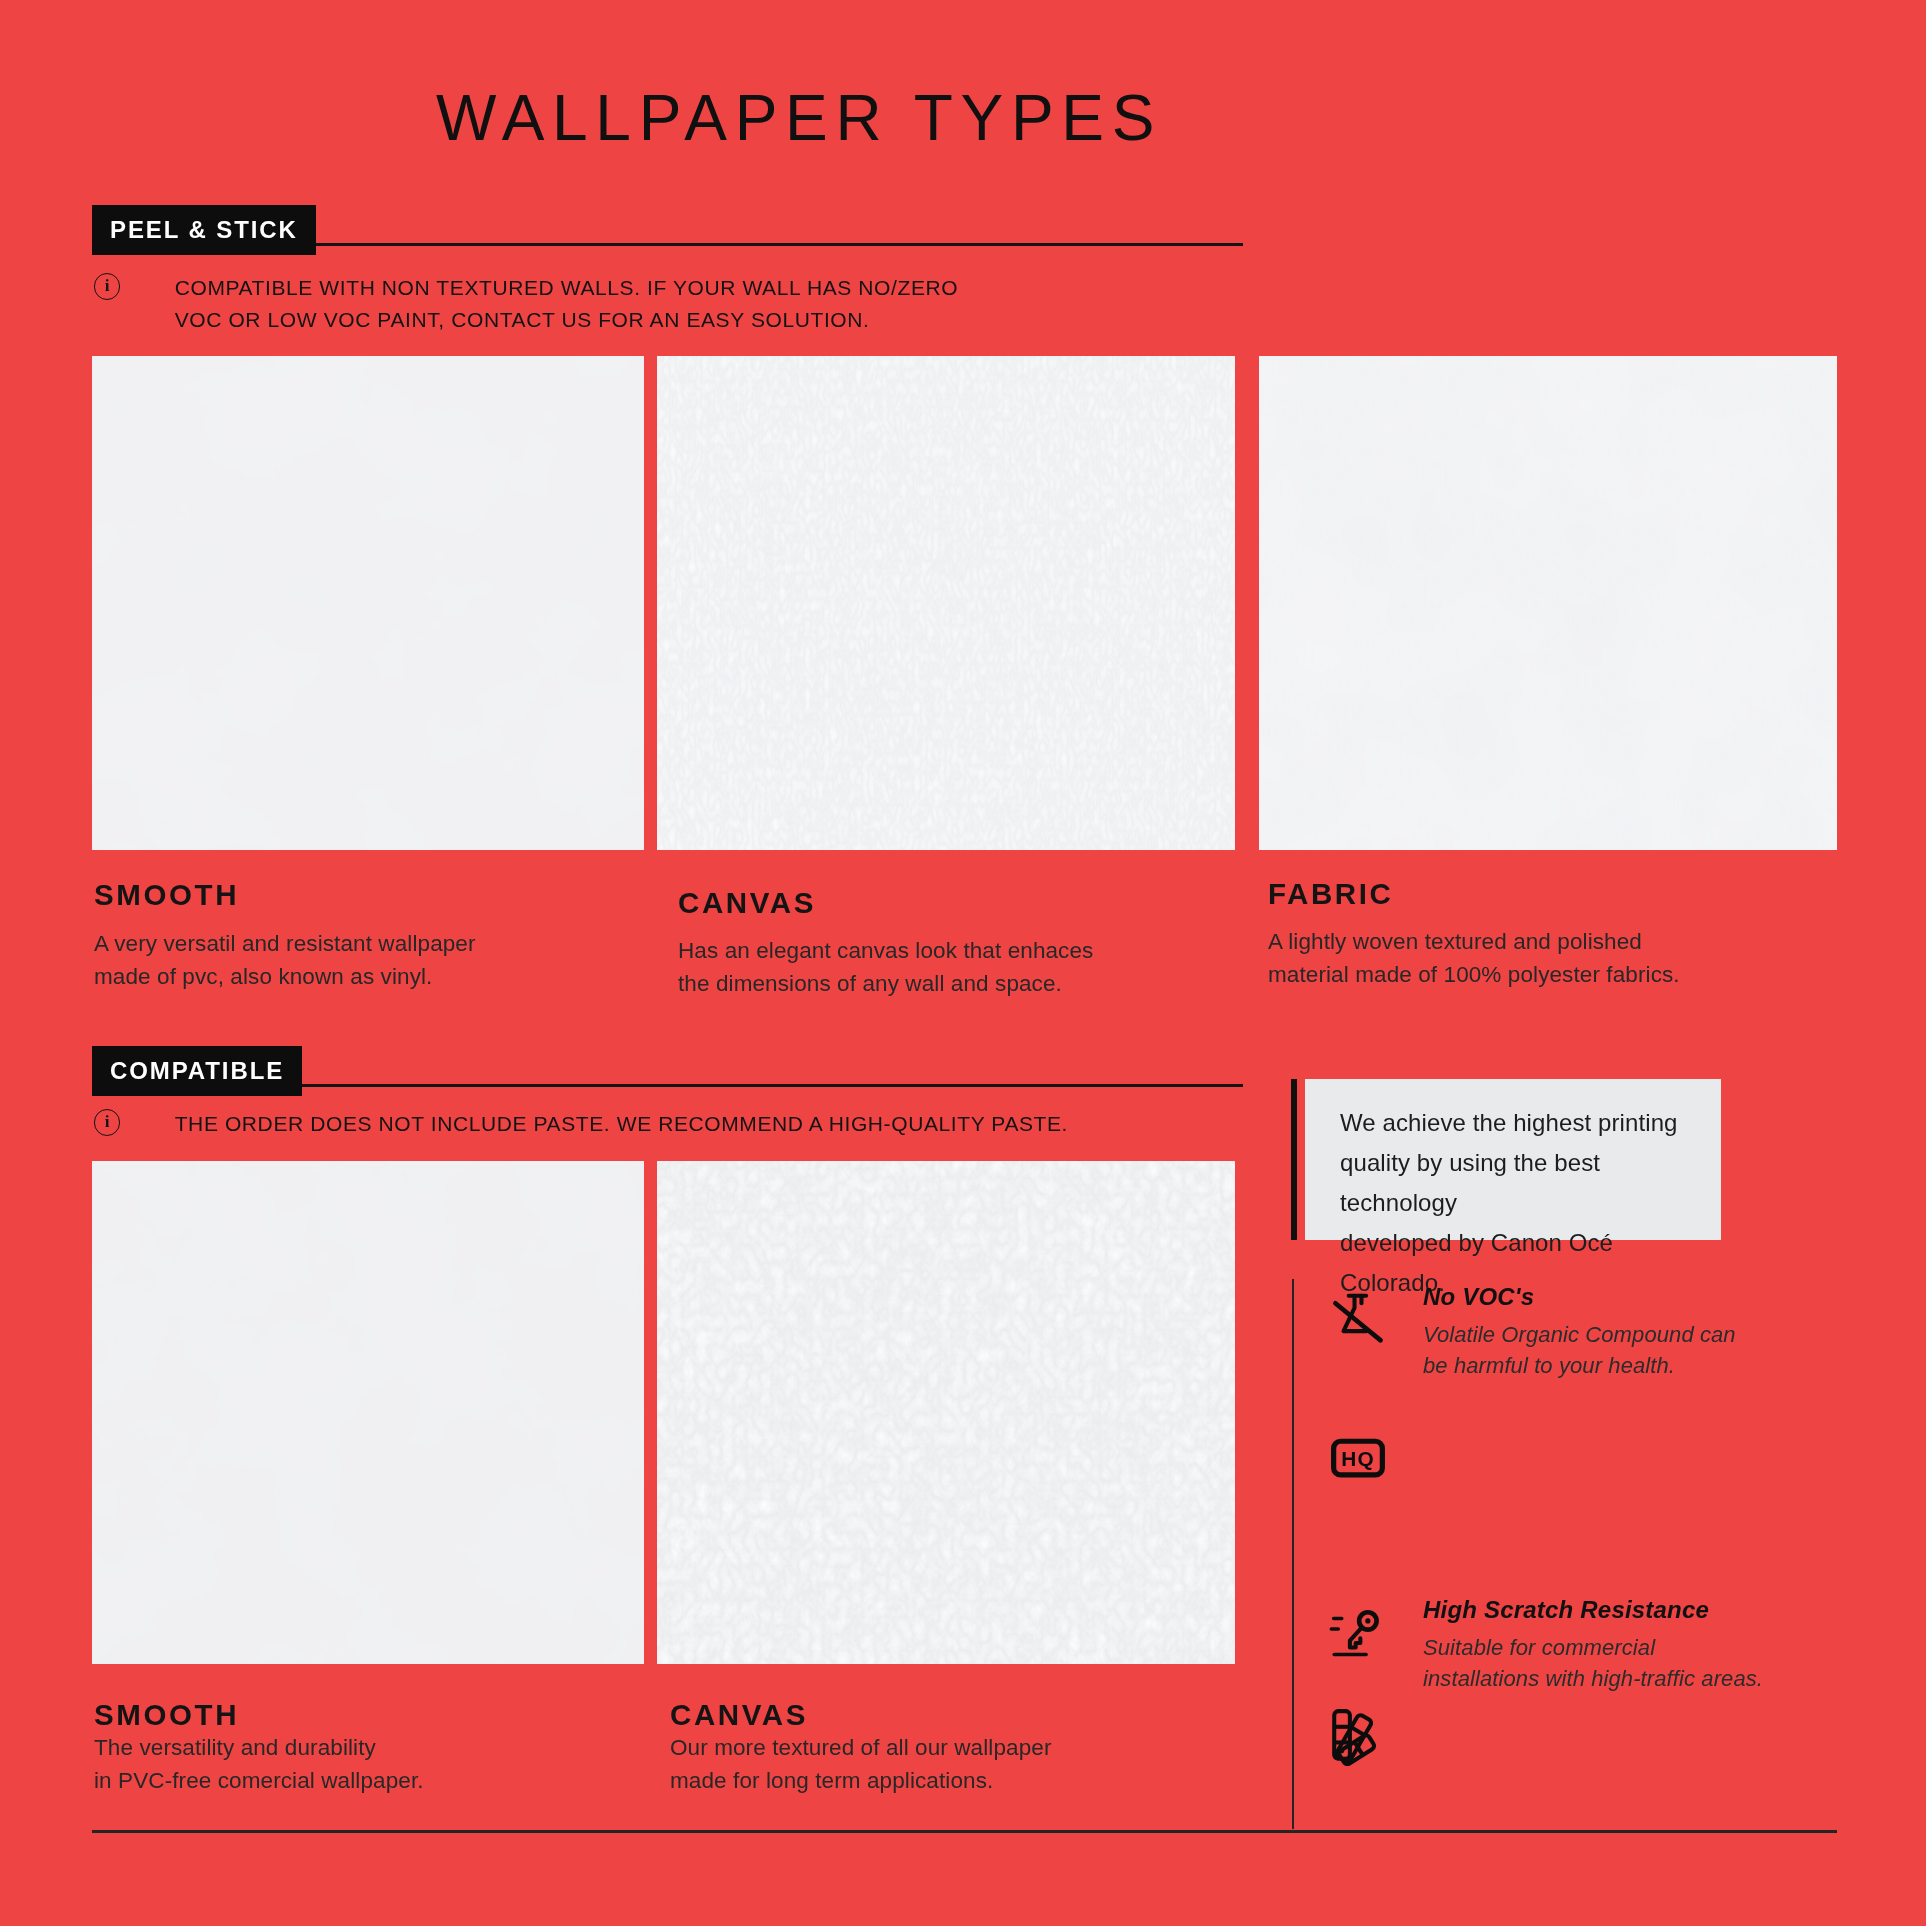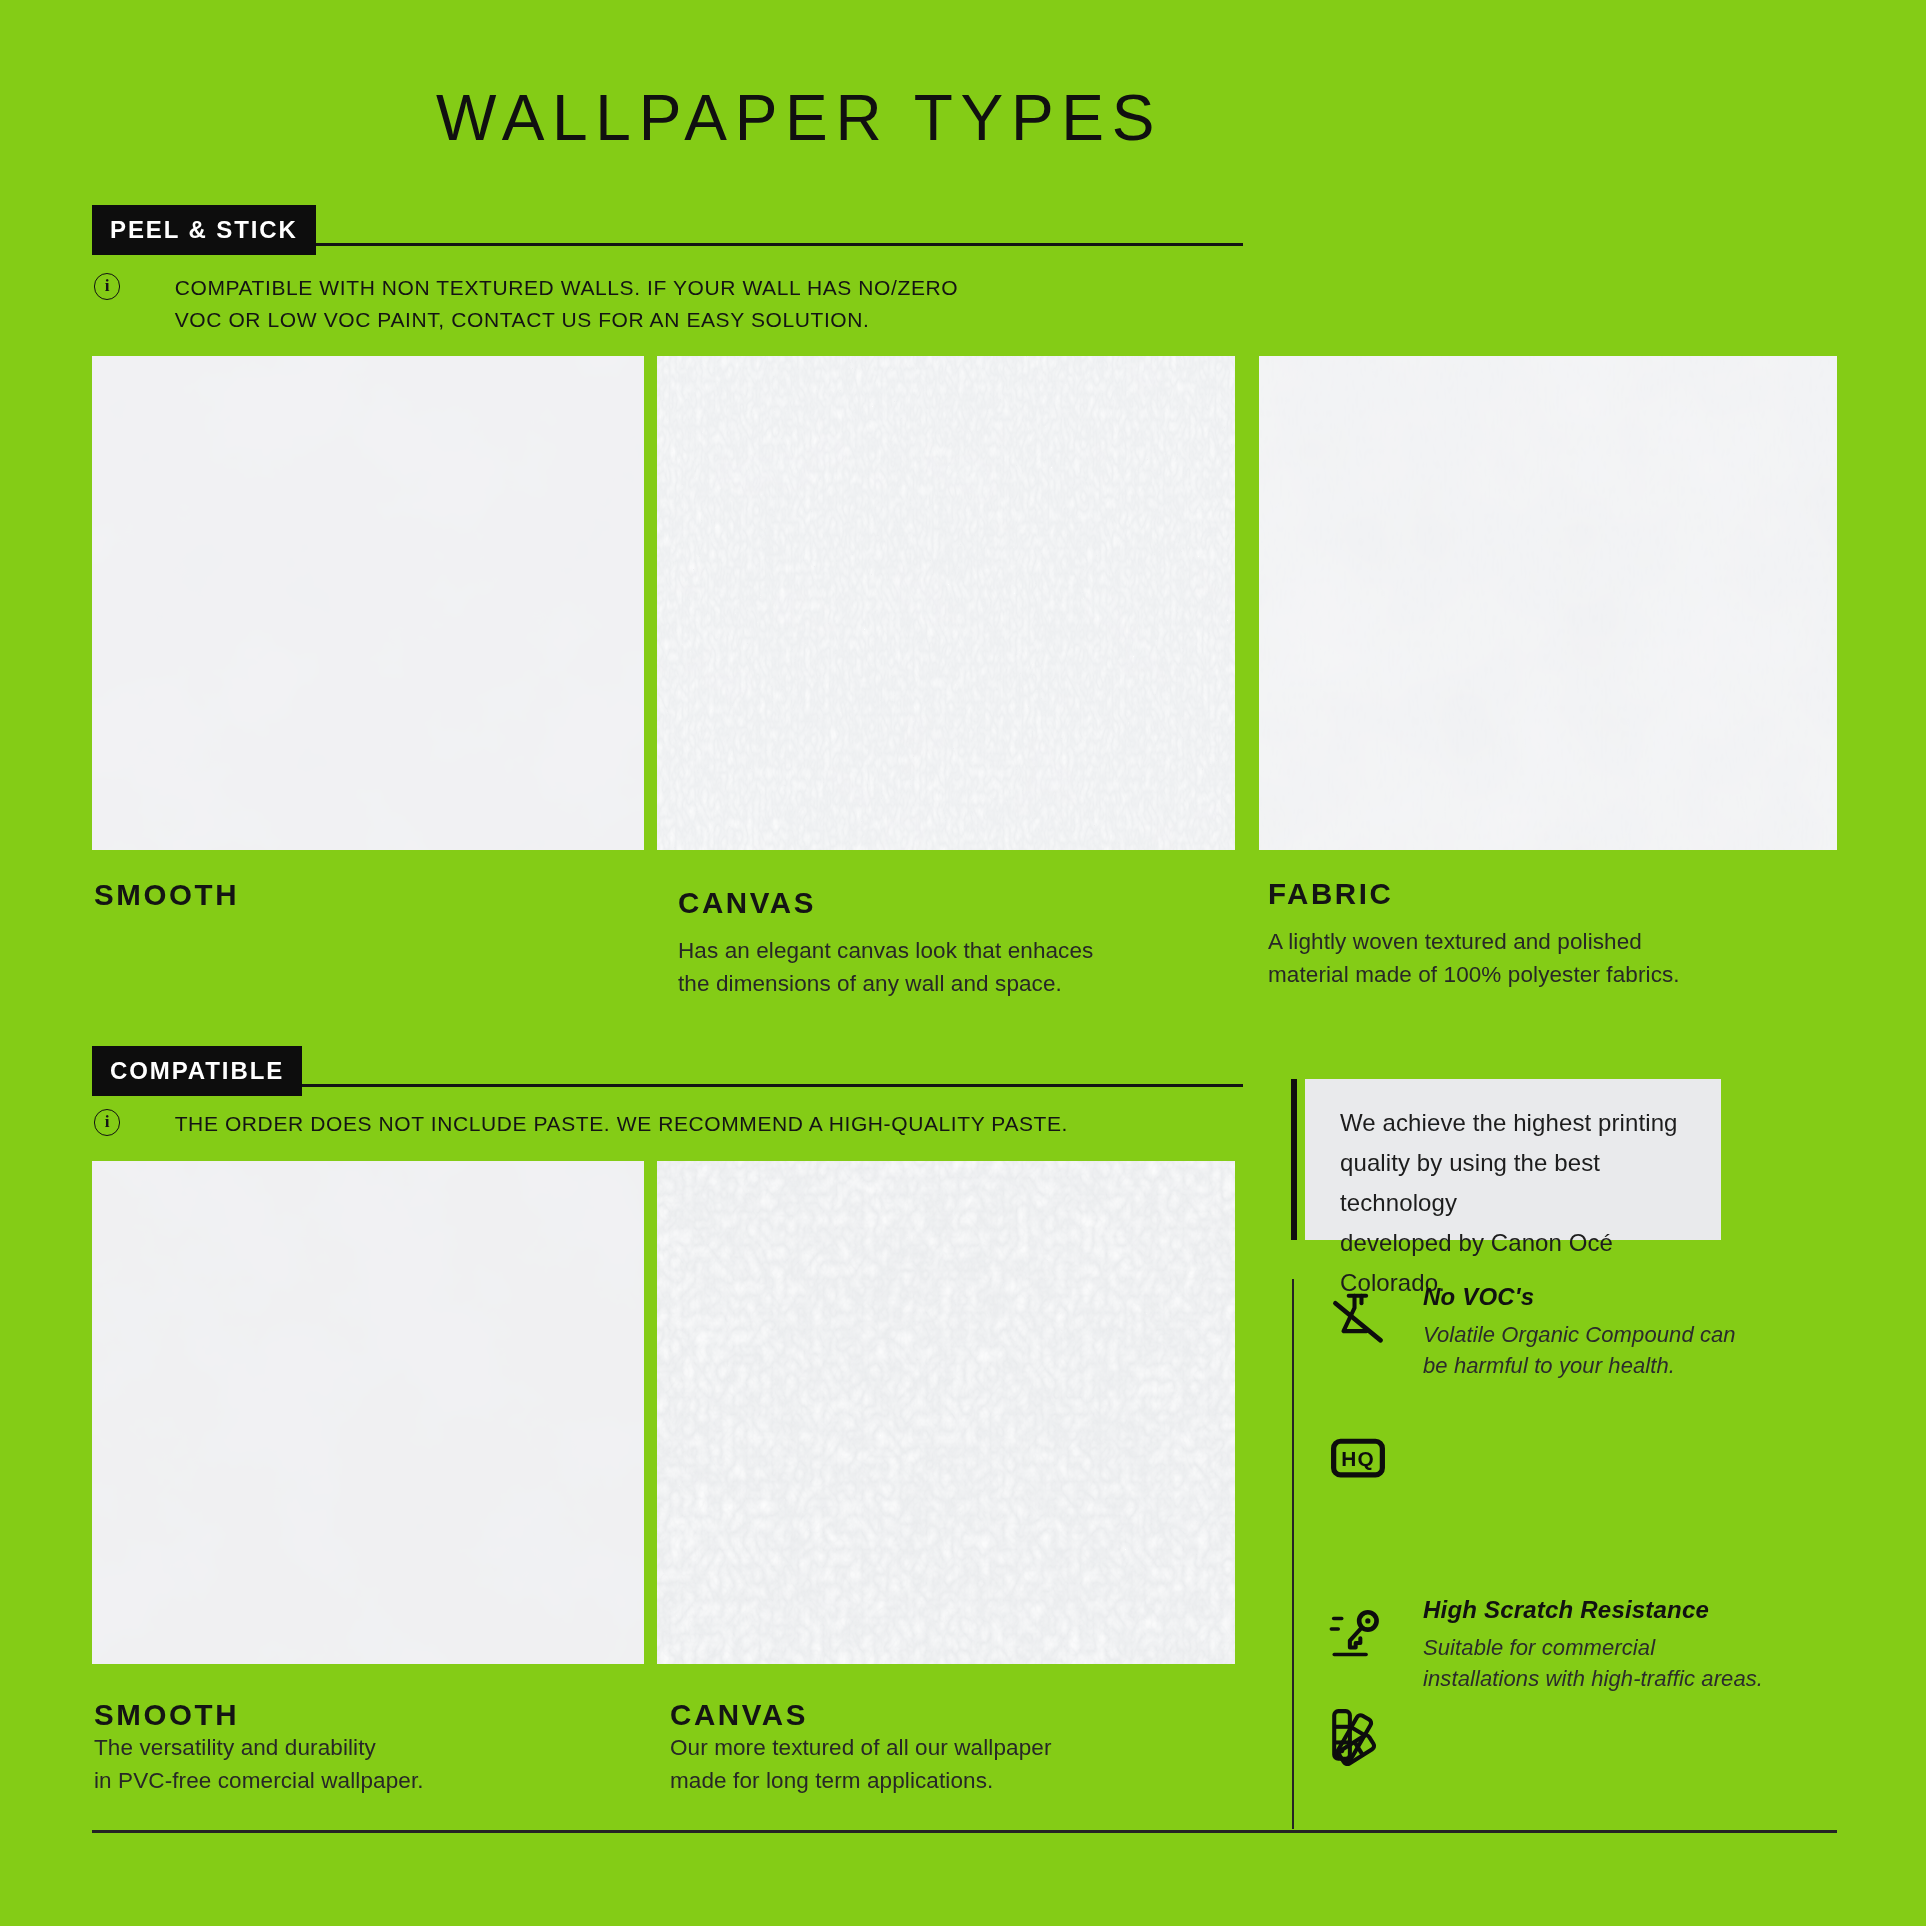--- a/index.html
+++ b/index.html
@@ -1,17 +1,17 @@
 <!DOCTYPE html>
 <html style="font-size:10.3px"><head>
 <meta charset="utf-8">
 <style>
   html,body{margin:0;padding:0;background:#ffffff;}
   .page{
-    position:relative;width:1926px;height:1926px;background:#84cc16;
+    position:relative;width:1926px;height:1926px;background:#ef4444;
     font-family:"Liberation Sans",sans-serif;color:#161616;overflow:hidden;
   }
 
   
   .title{
     position:absolute;top:81px;left:799px;transform:translateX(-50%);
     font-size:64px;font-weight:400;letter-spacing:7.7px;color:#101010;
     white-space:nowrap;margin:0;
   }
 
@@ -141,20 +141,24 @@
           <feColorMatrix type="matrix" values="0 0 0 0 1  0 0 0 0 1  0 0 0 0 1  0 0.35 0 0 0"></feColorMatrix>
         </filter>
       </defs>
       <rect width="900" height="770" fill="#f0f1f3"></rect>
       <rect width="900" height="770" filter="url(#t3a)"></rect>
       <rect width="900" height="770" filter="url(#t3b)"></rect>
     </svg>
   </div>
 
   <div class="swatch-title t-smooth1">SMOOTH</div>
+  <div class="swatch-desc d-smooth1">
+    <span>A very versatil and resistant wallpaper</span>
+    <span>made of pvc, also known as vinyl.</span>
+  </div>
 
   <div class="swatch-title t-canvas1">CANVAS</div>
   <div class="swatch-desc d-canvas1">
     <span>Has an elegant canvas look that enhaces</span>
     <span>the dimensions of any wall and space.</span>
   </div>
 
   <div class="swatch-title t-fabric1">FABRIC</div>
   <div class="swatch-desc d-fabric1">
     <span>A lightly woven textured and polished</span>

